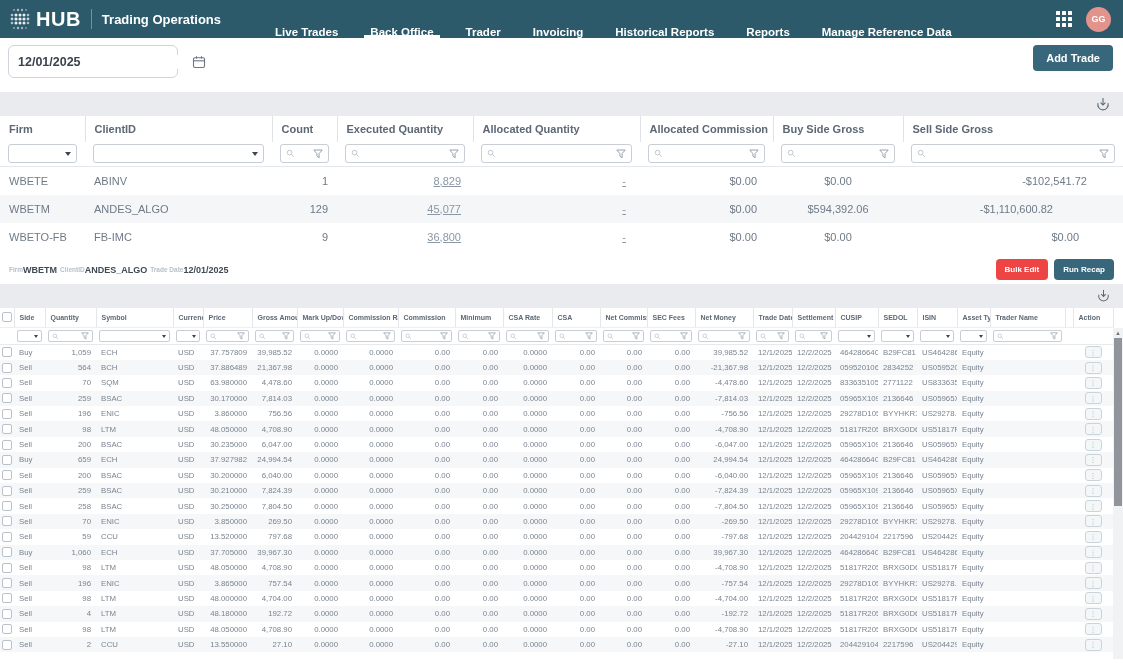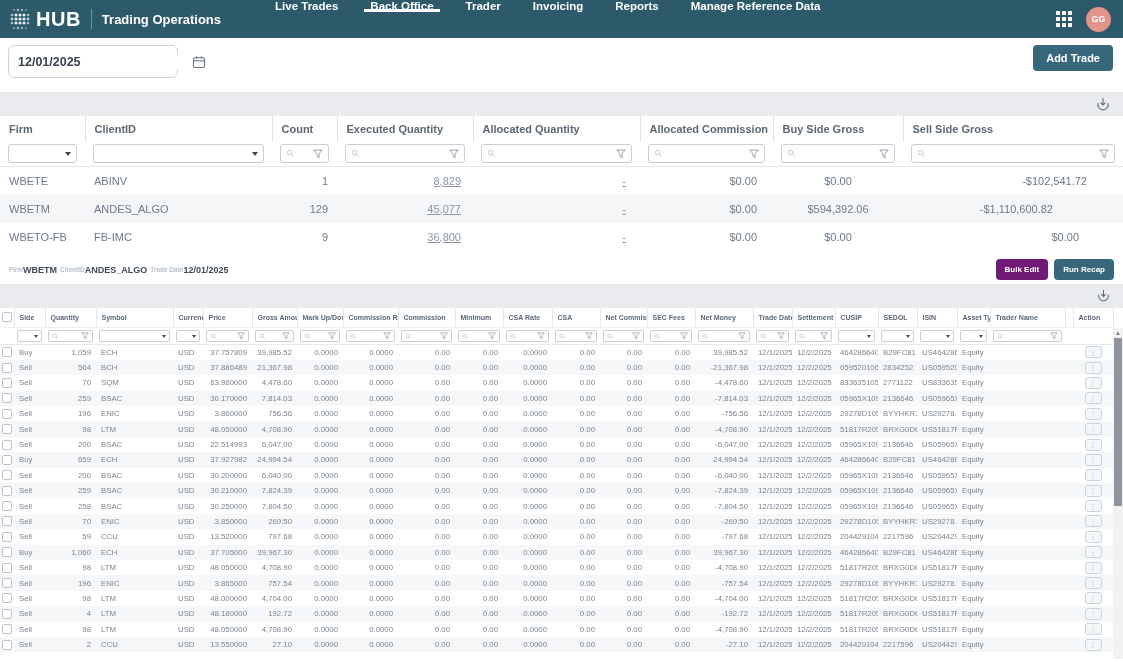--- a/index.html
+++ b/index.html
@@ -5,36 +5,36 @@
   * { box-sizing: border-box; margin: 0; padding: 0; }
   html,body { width:1123px; height:663px; overflow:hidden; background:#fff;
     font-family:"Liberation Sans", sans-serif; }
 
   
   .nav { height:38px; background:#2c5a6b; display:flex; align-items:stretch; color:#fff; padding:0 12px 0 8px; }
   .brand { display:flex; align-items:center; gap:0; }
   .brand-name { font-size:20px; font-weight:700; letter-spacing:0.5px; }
   .brand-divider { width:1px; height:20px; background:#6c93a1; margin:auto 10px; }
   .app-title { font-size:13px; font-weight:700; align-self:center; }
-  .nav-items { display:flex; align-items:flex-start; margin-left:38px; }
+  .nav-items { display:flex; align-items:flex-end; margin-left:38px; }
   .nav-item { position:relative; display:flex; align-items:center; padding:0 16px; font-size:11.5px; font-weight:700; cursor:pointer; white-space:nowrap; }
   .nav-item.active::after { content:""; position:absolute; left:10px; right:10px; bottom:0; height:3px; background:#fff; }
   .nav-right { margin-left:auto; display:flex; align-items:center; gap:14px; }
   .apps-grid { display:grid; grid-template-columns:repeat(3,4px); grid-gap:2px; }
   .apps-grid span { width:4px; height:4px; background:#fff; border-radius:0.5px; display:block; }
   .avatar { width:25px; height:25px; border-radius:50%; background:#e2938c; color:#fff; font-size:9px; font-weight:700; display:flex; align-items:center; justify-content:center; }
 
   
   .toolbar { height:40px; padding:7px 10px 0 8px; display:flex; justify-content:space-between; align-items:flex-start; margin-bottom:14px; }
   .date-field { width:170px; height:33px; border:1px solid #cfd5db; border-radius:6px; display:flex; align-items:center; padding:0 9px; background:#fff; }
   .date-field input { border:none; outline:none; flex:1; font-size:12.5px; color:#3a444e; font-family:inherit; font-weight:600; }
   .btn { border:none; border-radius:4px; background:#38677c; color:#fff; font-weight:700; font-family:inherit; cursor:pointer; }
   .btn.add-trade { font-size:11px; padding:7px 13px; }
   .btn.small { font-size:8px; padding:6px 9px; }
-  .btn.disabled { background:#701a75; cursor:default; }
+  .btn.disabled { background:#ef4444; cursor:default; }
 
   
   .gridbar { height:24px; background:#e9ebee; display:flex; align-items:center; justify-content:flex-end; padding-right:13px; }
   .gridbar svg { display:block; }
 
   
   table { border-collapse:collapse; table-layout:fixed; width:1123px; }
   .sgrid th, .sgrid td { overflow:hidden; white-space:nowrap; }
   .sgrid thead tr.heads th { height:26px; font-size:11px; font-weight:700; color:#5d6874; text-align:left; padding:0 0 0 9px; border-right:1px solid #dfe3e7; }
   .sgrid thead tr.heads th:last-child { border-right:none; }
@@ -108,20 +108,21 @@
     </svg>
     <span class="brand-name">HUB</span>
   </div>
   <div class="brand-divider"></div>
   <span class="app-title">Trading Operations</span>
   <div class="nav-items">
       <div class="nav-item">Live Trades</div>
       <div class="nav-item active">Back Office</div>
       <div class="nav-item">Trader</div>
       <div class="nav-item">Invoicing</div>
+      <div class="nav-item">Historical Reports</div>
       <div class="nav-item">Reports</div>
       <div class="nav-item">Manage Reference Data</div>
     </div>
   <div class="nav-right">
     <div class="apps-grid">
       <span></span>
         <span></span>
         <span></span>
         <span></span>
         <span></span>
@@ -734,21 +735,21 @@
           <td class="al"></td>
           <td></td>
           <td class="ac"><span class="action-btn">⋮</span></td>
         </tr>
         <tr>
           <td style="padding: 0px 0px 0px 2px;"><span class="cb"></span></td>
           <td class="al">Sell</td>
           <td class="ar">200</td>
           <td class="al">BSAC</td>
           <td class="al">USD</td>
-          <td class="ar">22.514993</td>
+          <td class="ar">30.235000</td>
           <td class="ar">6,047.00</td>
           <td class="ar">0.0000</td>
           <td class="ar">0.0000</td>
           <td class="ar">0.00</td>
           <td class="ar">0.00</td>
           <td class="ar">0.0000</td>
           <td class="ar">0.00</td>
           <td class="ar">0.00</td>
           <td class="ar">0.00</td>
           <td class="ar">-6,047.00</td>

